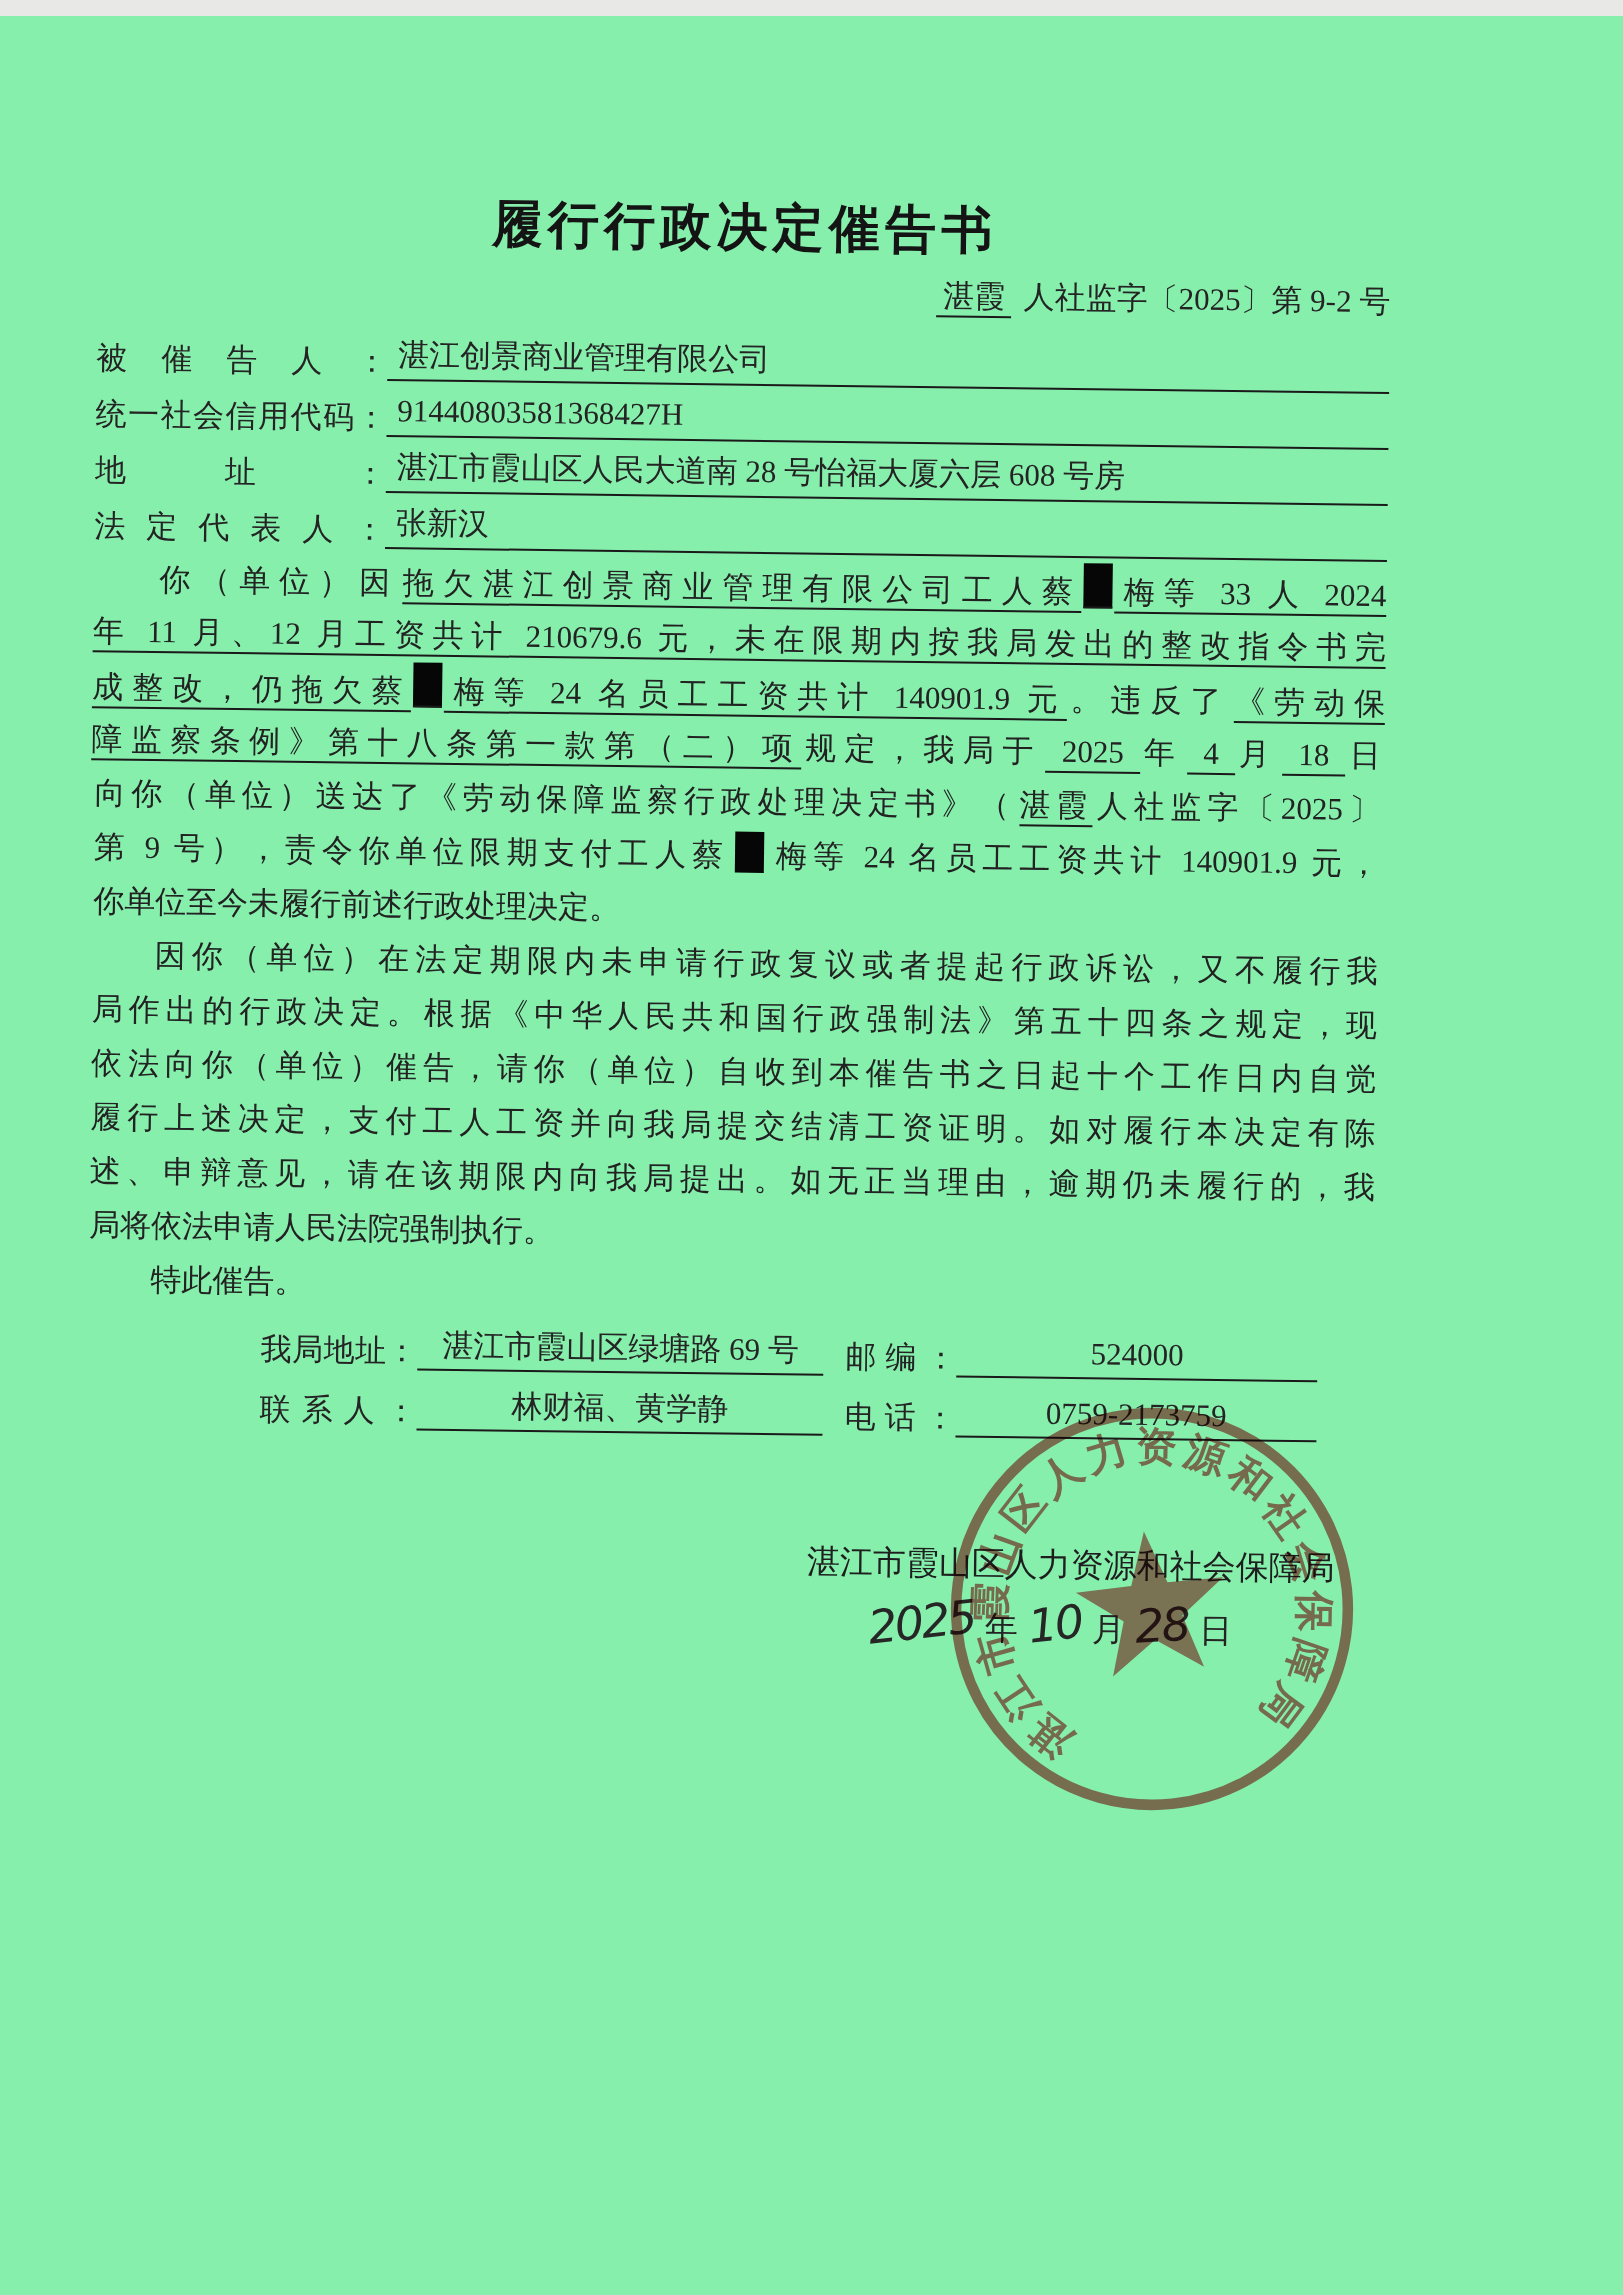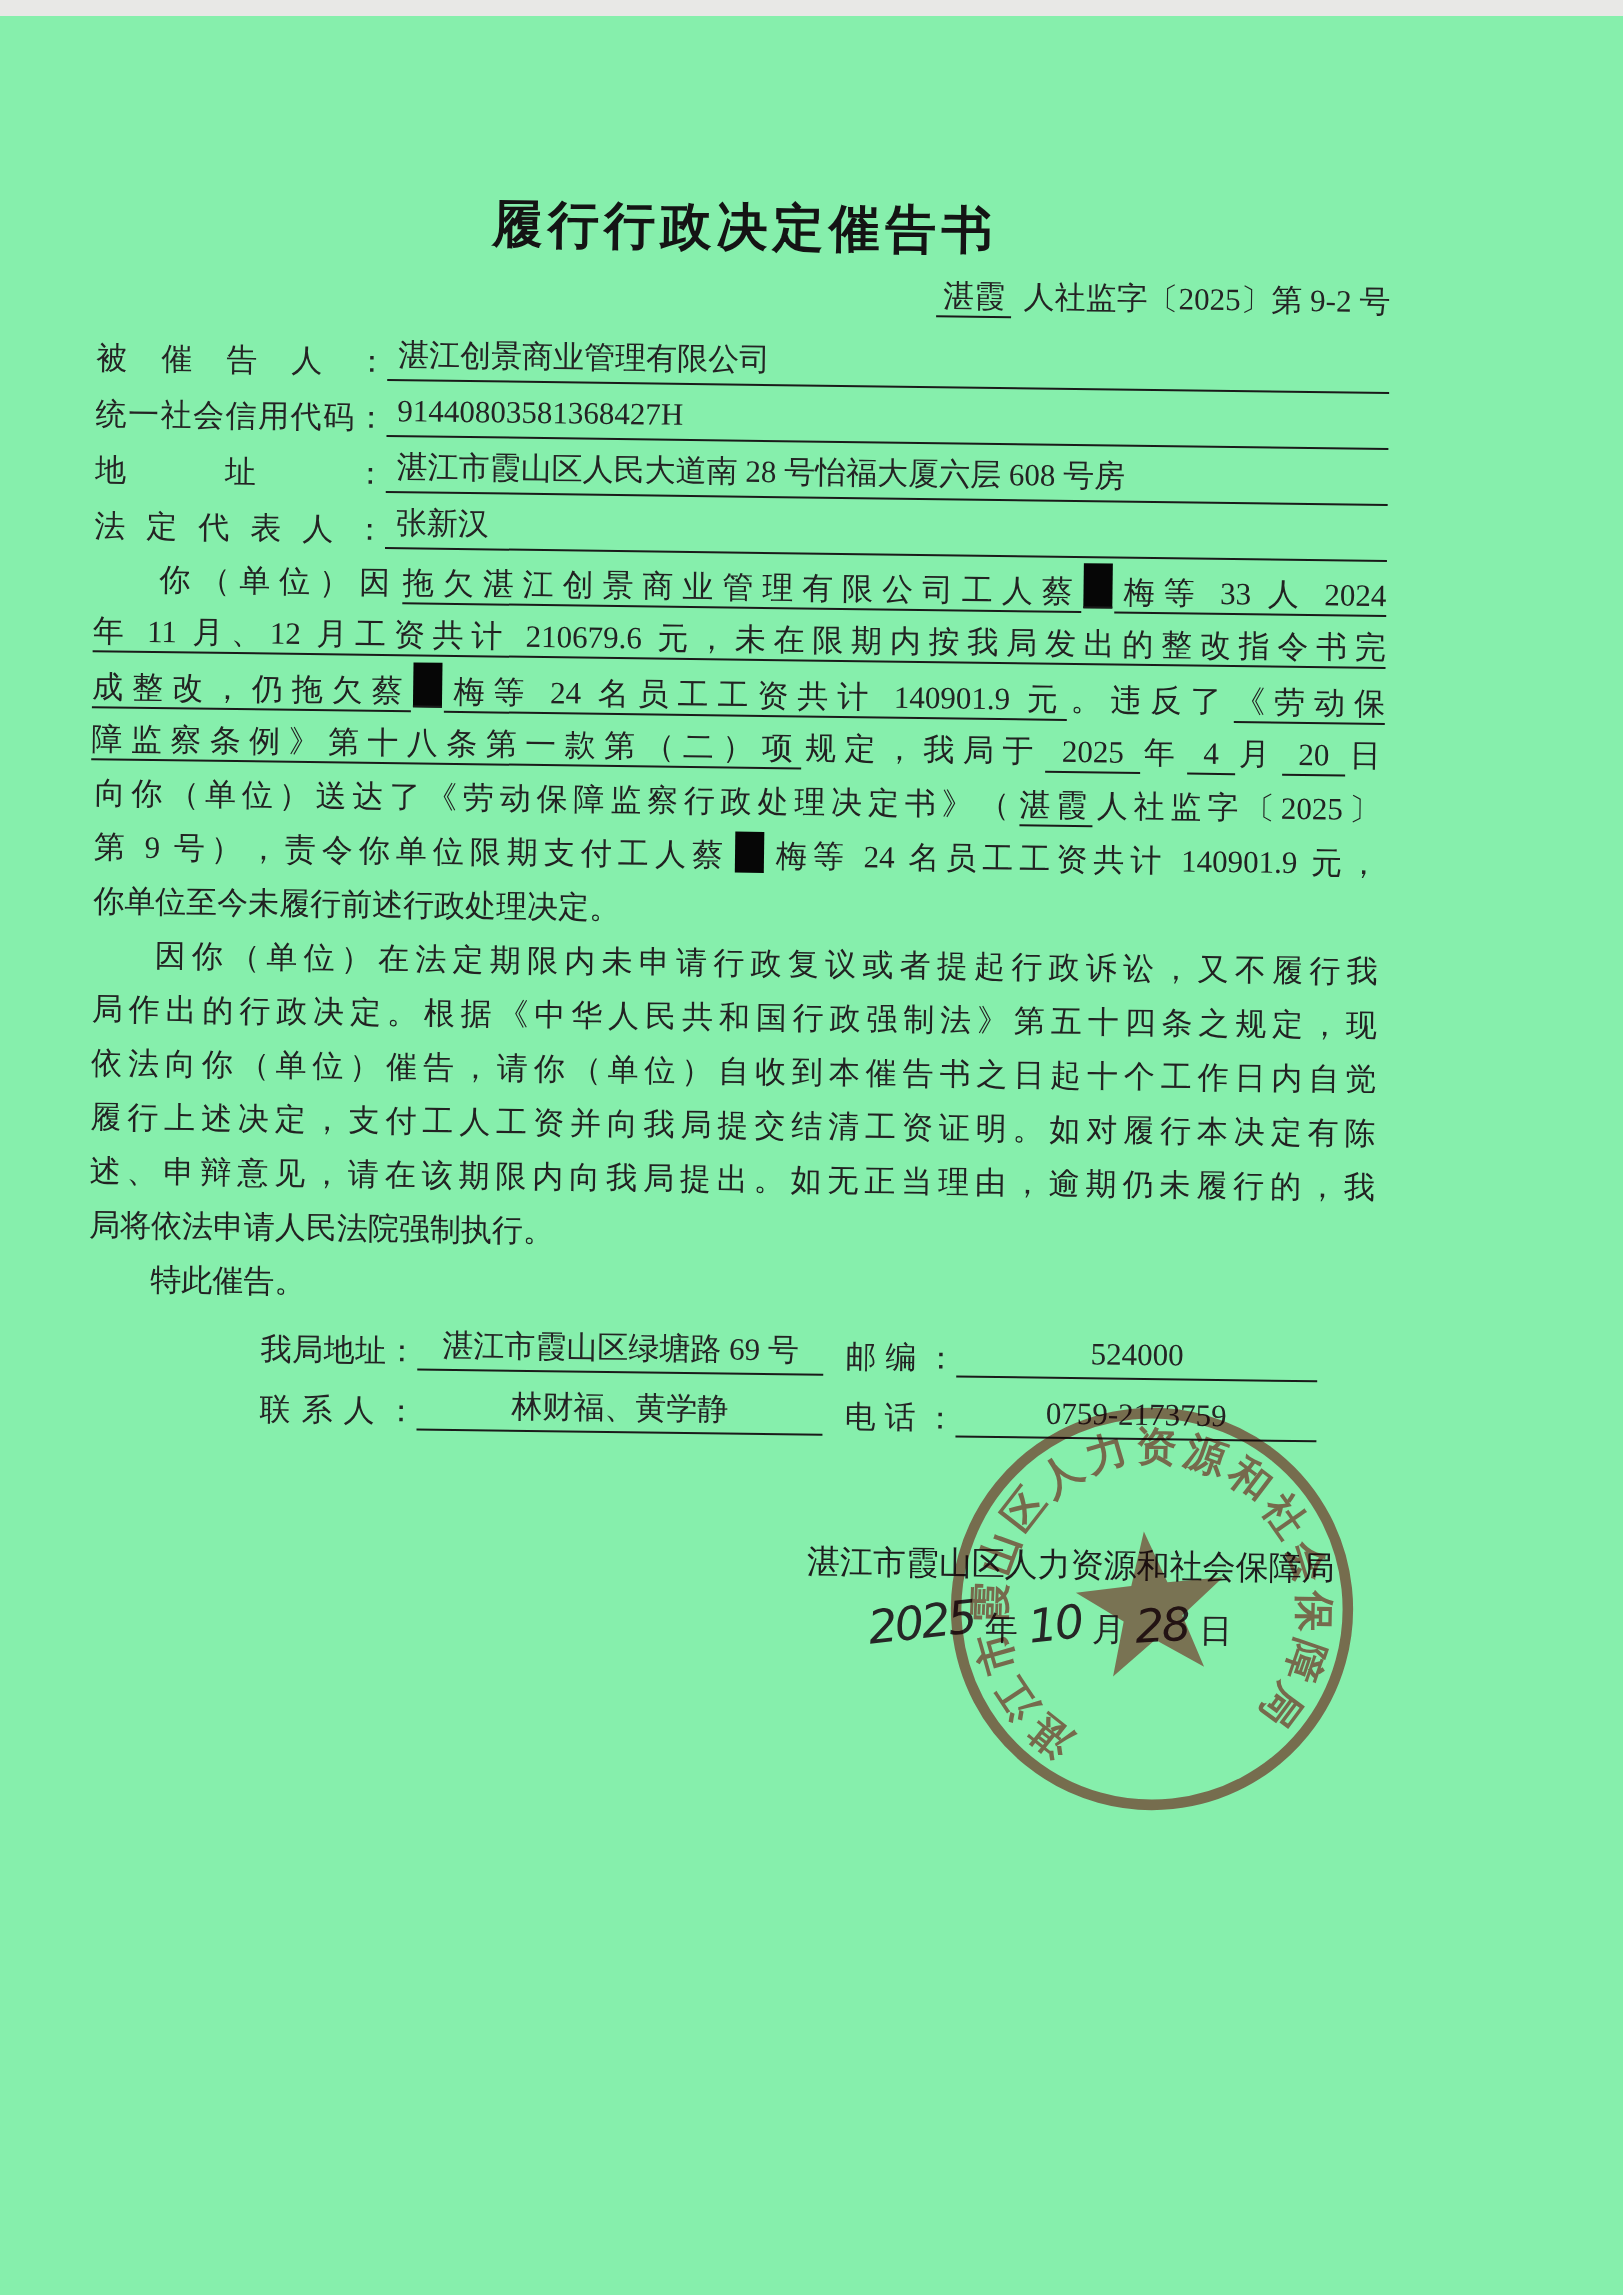--- a/index.html
+++ b/index.html
@@ -121,21 +121,21 @@
         <span class="flabel">法定代表人：</span>
         <span class="fvalue">张新汉</span>
       </div>
     </div>
 
     <div class="bodytext">
       <div>
           <div class="bline indent"><span class="plain">你（单位）因</span><span class="u">拖欠湛江创景商业管理有限公司工人蔡</span><span class="redact u"></span><span class="u">梅等 33 人 2024</span></div>
           <div class="bline"><span class="u">年 11 月、12 月工资共计 210679.6 元，未在限期内按我局发出的整改指令书完</span></div>
           <div class="bline"><span class="u">成整改，仍拖欠蔡</span><span class="redact u"></span><span class="u">梅等 24 名员工工资共计 140901.9 元</span><span class="plain">。违反了</span><span class="u">《劳动保</span></div>
-          <div class="bline"><span class="u">障监察条例》第十八条第一款第（二）项</span><span class="plain">规定，我局于</span><span class="u"> 2025 </span><span class="plain">年</span><span class="u"> 4 </span><span class="plain">月</span><span class="u"> 20 </span><span class="plain">日</span></div>
+          <div class="bline"><span class="u">障监察条例》第十八条第一款第（二）项</span><span class="plain">规定，我局于</span><span class="u"> 2025 </span><span class="plain">年</span><span class="u"> 4 </span><span class="plain">月</span><span class="u"> 18 </span><span class="plain">日</span></div>
           <div class="bline"><span class="plain">向你（单位）送达了《劳动保障监察行政处理决定书》（</span><span class="u">湛霞</span><span class="plain">人社监字〔2025〕</span></div>
           <div class="bline"><span class="plain">第 9 号），责令你单位限期支付工人蔡</span><span class="redact"></span><span class="plain">梅等 24 名员工工资共计 140901.9 元，</span></div>
           <div class="bline short"><span class="plain">你单位至今未履行前述行政处理决定。</span></div>
         </div>
       <div>
           <div class="bline indent"><span class="plain">因你（单位）在法定期限内未申请行政复议或者提起行政诉讼，又不履行我</span></div>
           <div class="bline"><span class="plain">局作出的行政决定。根据《中华人民共和国行政强制法》第五十四条之规定，现</span></div>
           <div class="bline"><span class="plain">依法向你（单位）催告，请你（单位）自收到本催告书之日起十个工作日内自觉</span></div>
           <div class="bline"><span class="plain">履行上述决定，支付工人工资并向我局提交结清工资证明。如对履行本决定有陈</span></div>
           <div class="bline"><span class="plain">述、申辩意见，请在该期限内向我局提出。如无正当理由，逾期仍未履行的，我</span></div>

